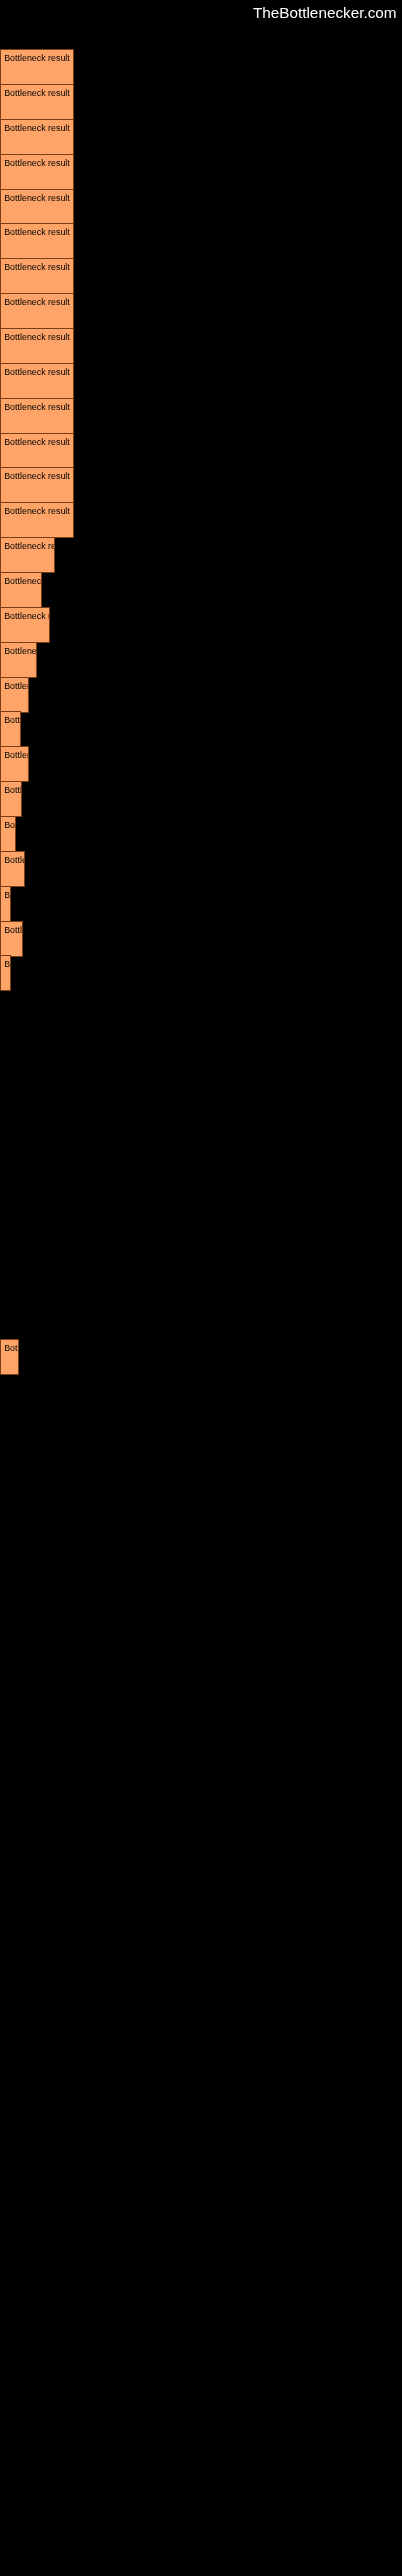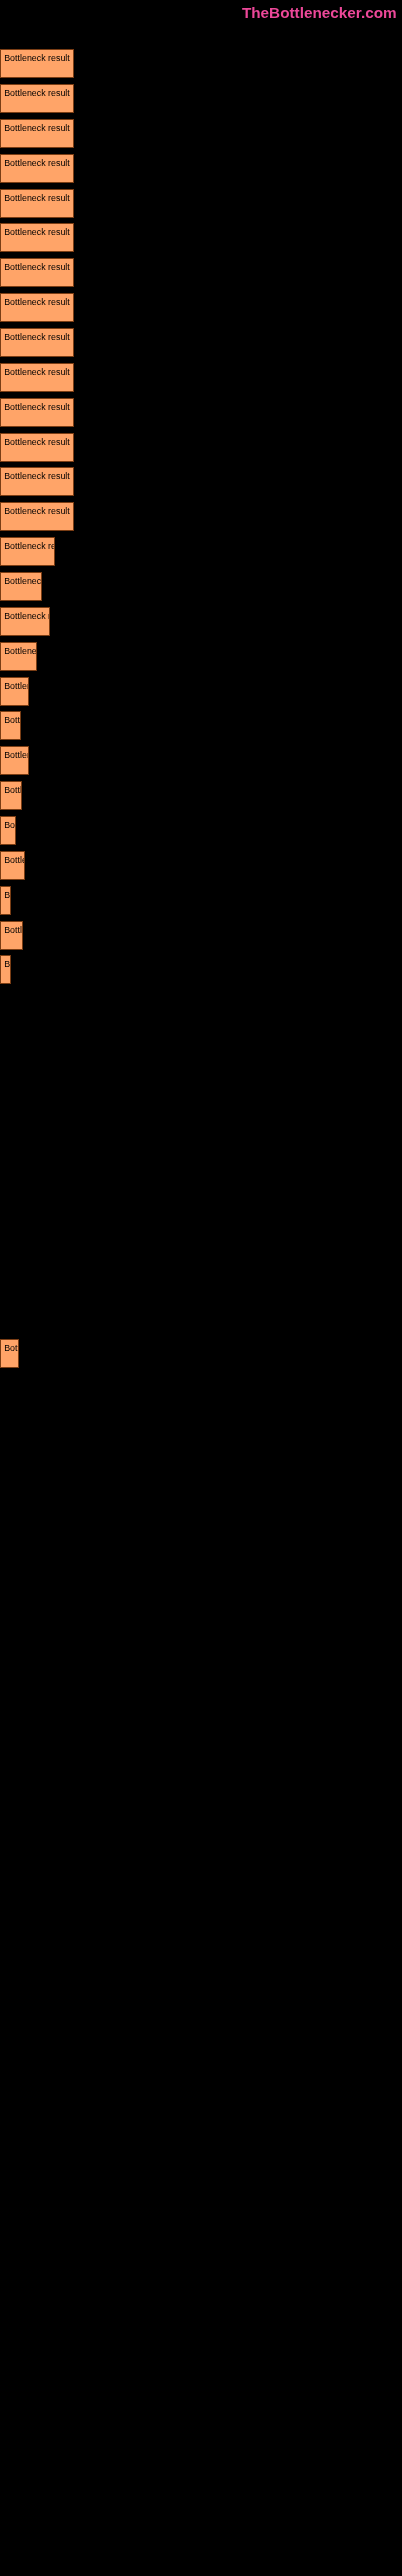--- a/index.html
+++ b/index.html
@@ -12,39 +12,38 @@
     height: 2576px;
     position: relative;
     overflow: hidden;
     font-family: "Liberation Sans", sans-serif;
     -webkit-font-smoothing: antialiased;
   }
   #site-title {
     position: absolute;
     right: 6.4px;
     top: 1.6px;
-    color: #ec4899;
+    color: #ffffff;
     font-size: 15.3px;
     font-family: "Liberation Sans", sans-serif;
     letter-spacing: 0px;
     white-space: nowrap;
     line-height: 21px;
-    font-weight: bold;
   }
   #chart {
     position: absolute;
     left: 0;
     top: 0;
     width: 403px;
     height: 2576px;
   }
   .bar-row {
     position: absolute;
     left: 0;
-    height: 29px;
+    height: 36px;
   }
   .bar {
     position: absolute;
     left: 0;
     top: 0;
     height: 100%;
     box-sizing: border-box;
     background: #ffa468;
     border: 0.8px solid #7a3d14;
     overflow: hidden;

